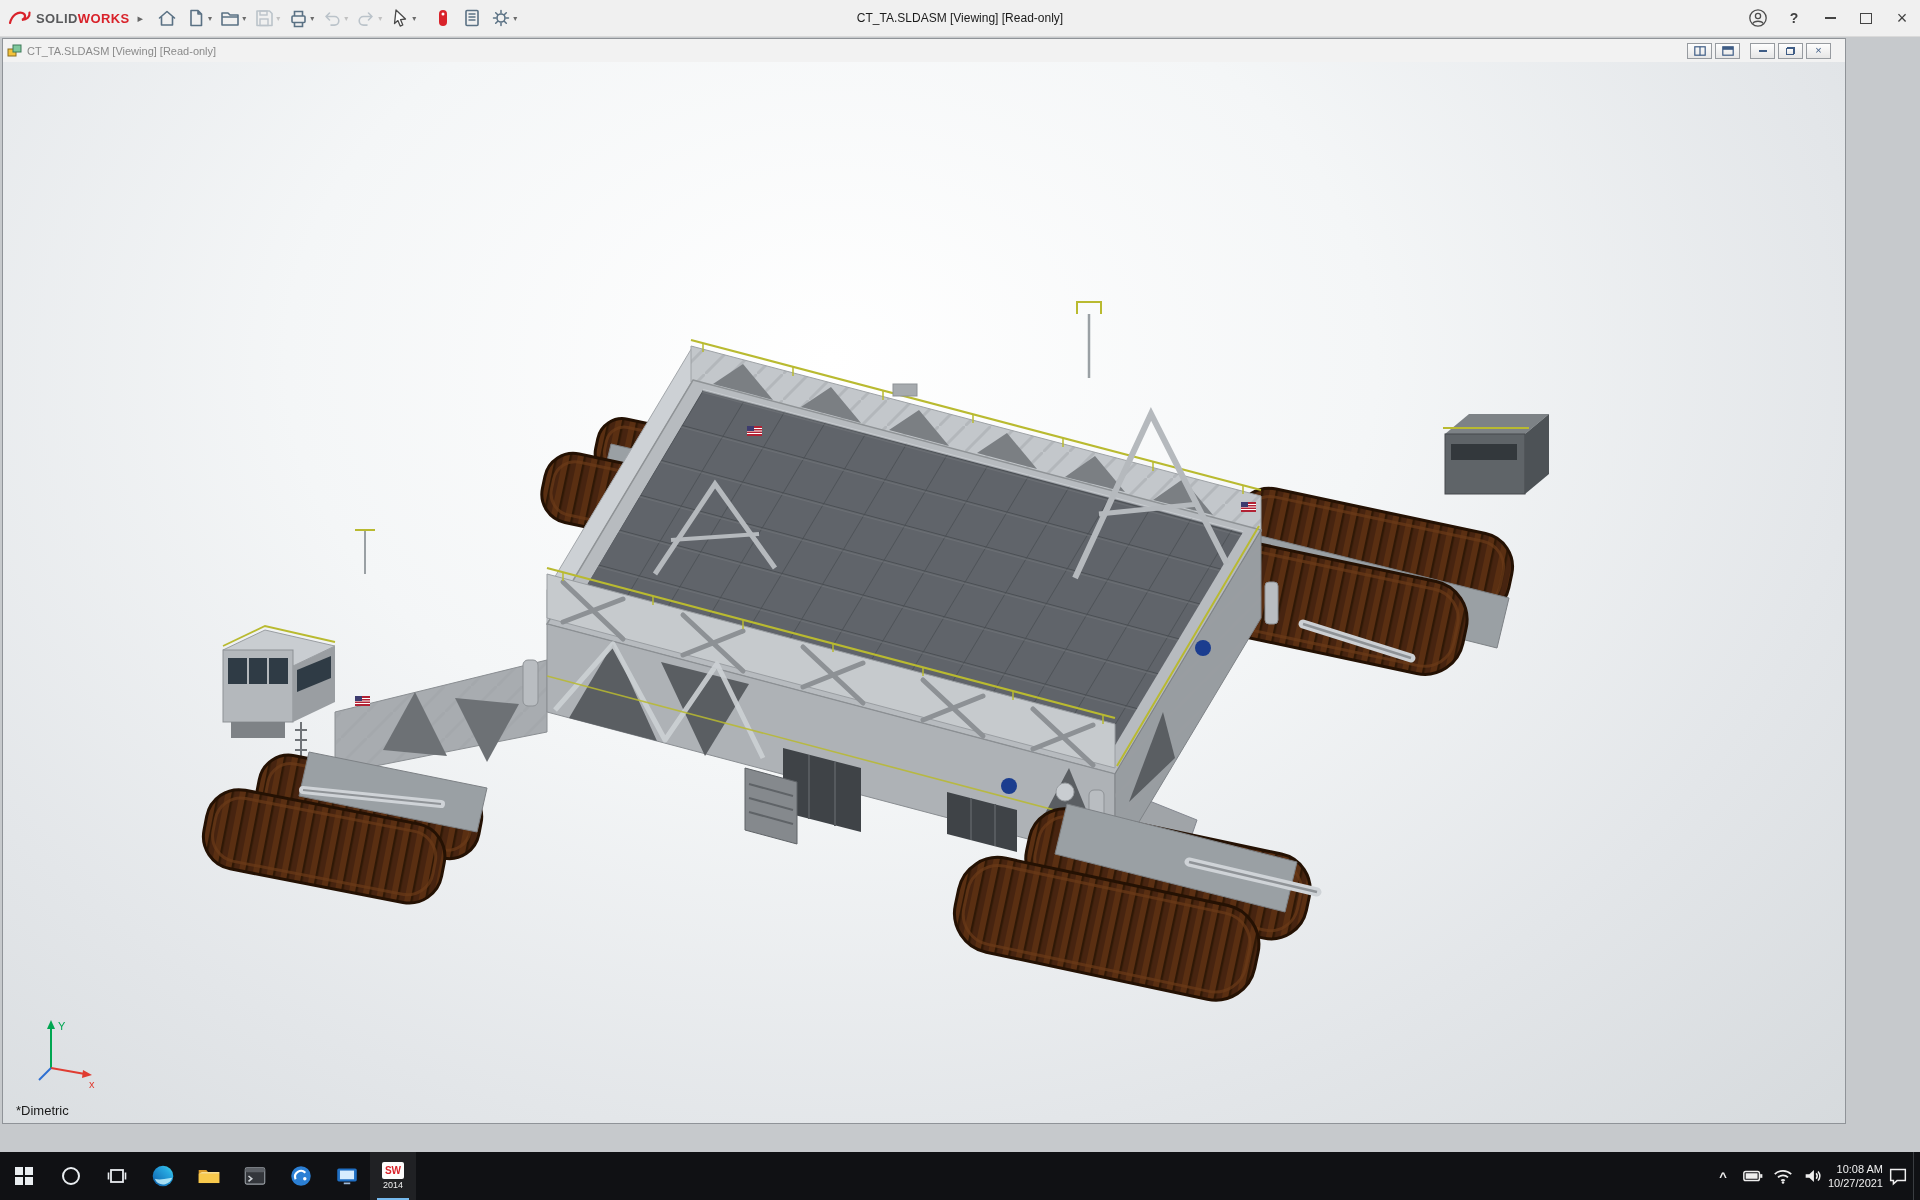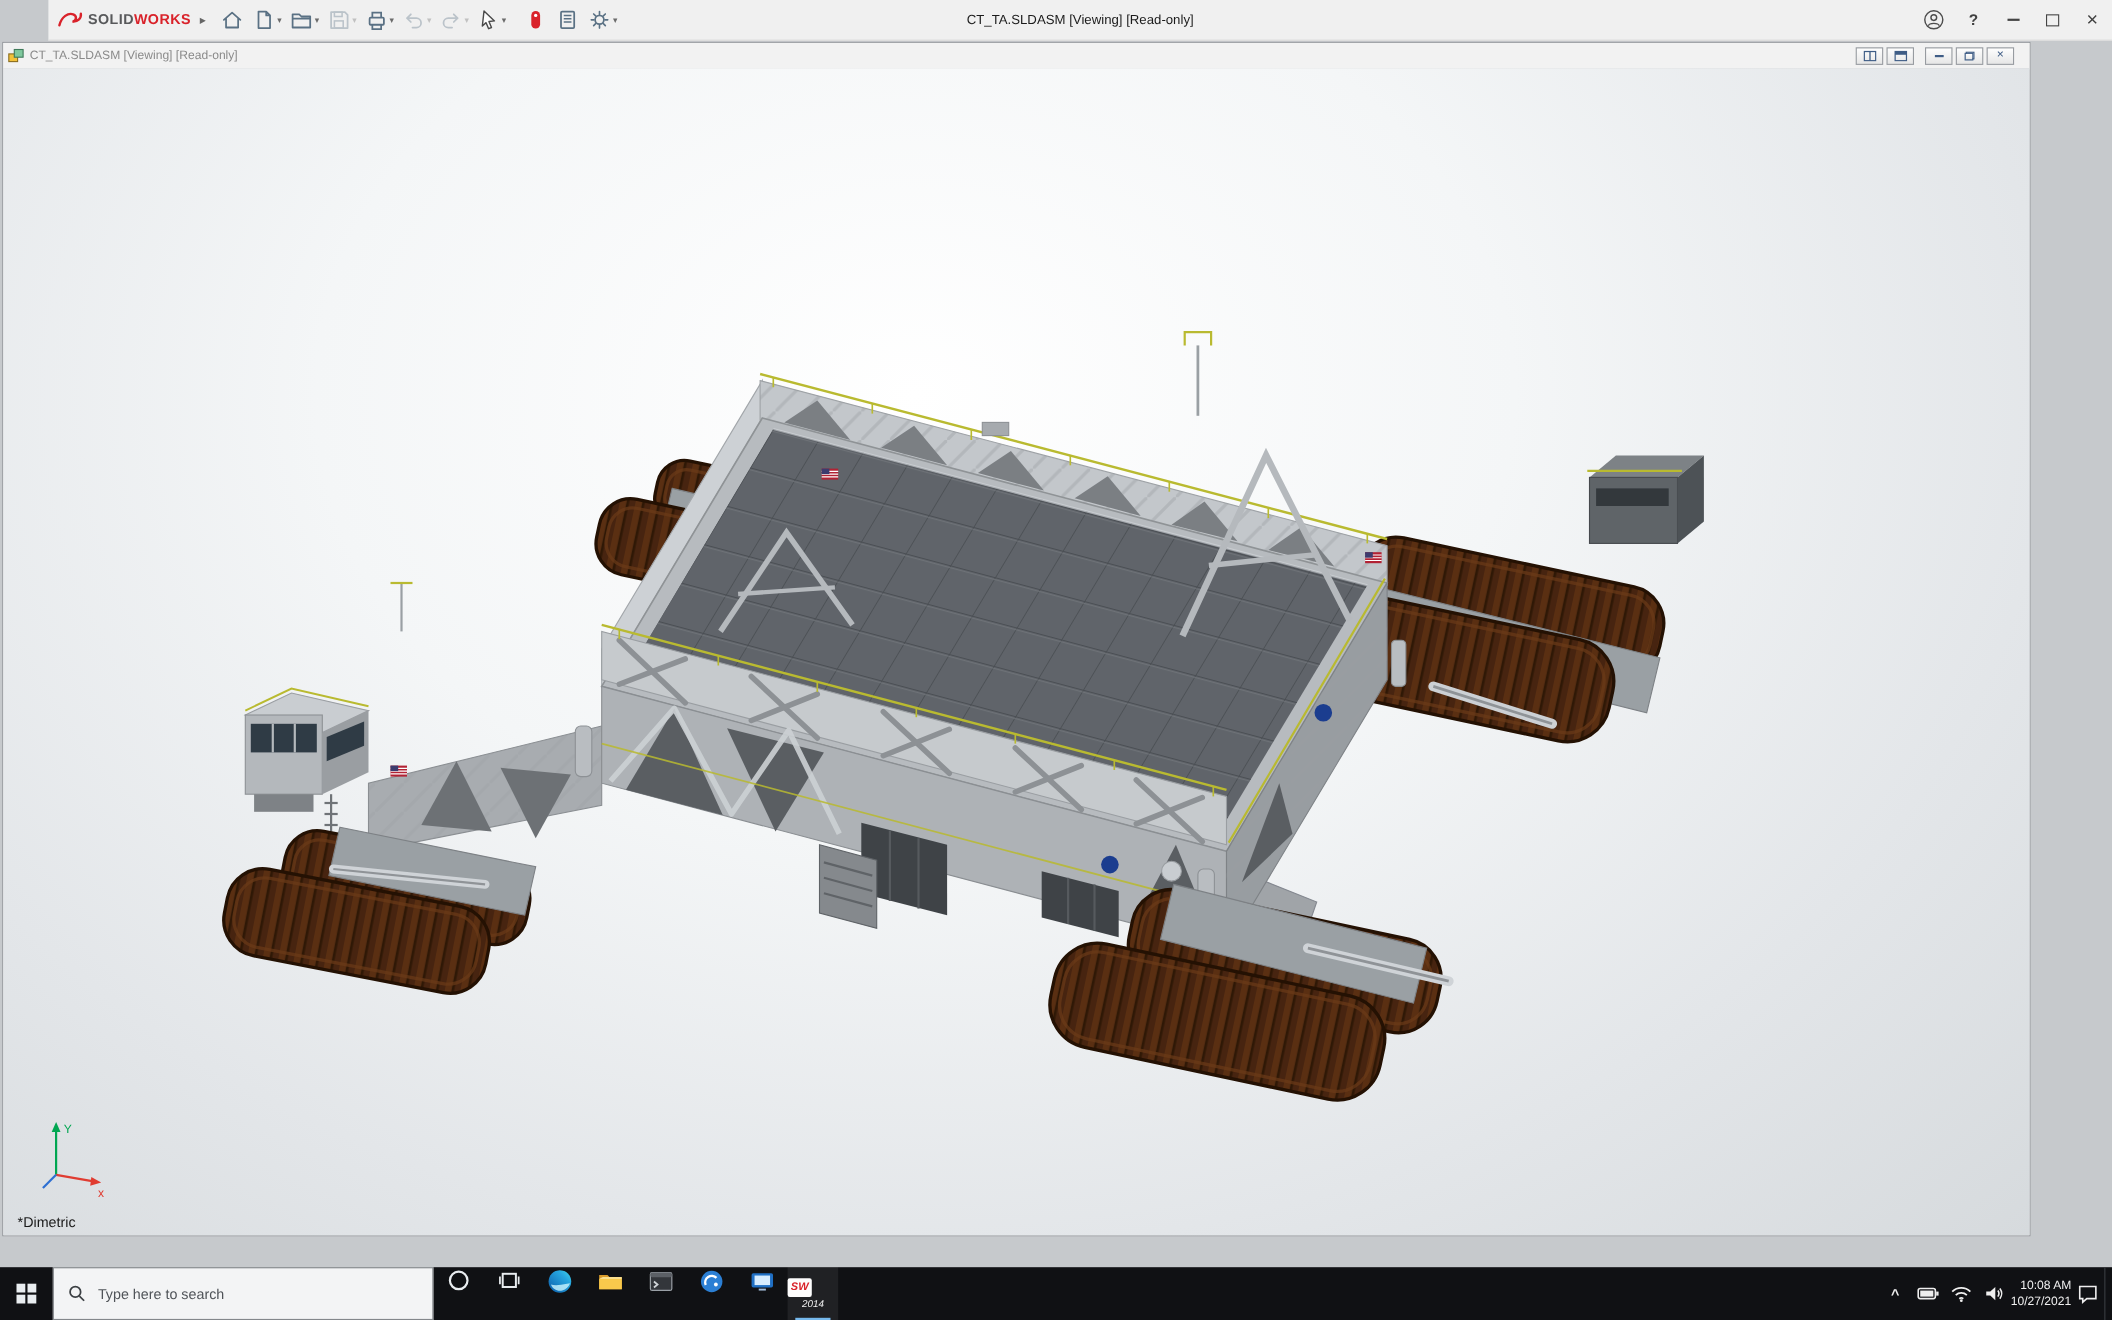--- a/index.html
+++ b/index.html
@@ -1,21 +1,21 @@
 <!DOCTYPE html>
 <html><head>
 <meta charset="utf-8">
 <style>
   html,body{margin:0;padding:0;width:1920px;height:1200px;overflow:hidden;
     font-family:"Liberation Sans",sans-serif;background:#c6c9cc;}
   #screen{position:relative;width:1920px;height:1200px;}
 
   
   .titlebar{position:absolute;top:0;left:0;right:0;height:36px;background:#f0f0f0;
-    border-bottom:1px solid #dadada;display:flex;align-items:center;z-index:10;margin-left:44px;}
+    border-bottom:1px solid #dadada;display:flex;align-items:center;z-index:10;}
   .brand{display:flex;align-items:center;gap:4px;padding-left:8px;}
   .brand .b1{font-weight:bold;font-size:13px;color:#58595b;letter-spacing:.4px;}
   .brand .b2{font-weight:bold;font-size:13px;color:#d9222a;letter-spacing:.4px;}
   .expand{font-size:11px;color:#666;margin:0 10px 0 8px;cursor:default;}
   .qtb{display:flex;align-items:center;gap:1px;}
   .tbtn{display:flex;align-items:center;height:30px;padding:0 3px;border-radius:2px;}
   .tbtn svg{display:block;}
   .tbtn .caret{font-size:8px;color:#6b6b6b;margin-left:1px;}
   .tbtn.disabled{opacity:.35;}
   .center-title{position:absolute;left:50%;transform:translateX(-50%);font-size:12px;color:#1b1b1b;white-space:nowrap;}
@@ -55,21 +55,21 @@
     display:flex;align-items:stretch;z-index:20;}
   .taskbar button{background:none;border:none;padding:0;margin:0;color:#f0f0f0;}
   .tb-start{width:48px;display:flex;align-items:center;justify-content:center;}
   .winlogo{display:grid;grid-template-columns:8px 8px;grid-template-rows:8px 8px;gap:2px;}
   .winlogo i{background:#e9edf0;display:block;}
   .tb-search{width:346px;background:#f3f4f5;display:flex;align-items:center;border:1px solid #83878b;box-sizing:border-box;}
   .tb-search svg{margin:0 9px 0 13px;flex:none;}
   .tb-search input{border:none;background:transparent;outline:none;font-size:13px;color:#222;
     font-family:"Liberation Sans",sans-serif;width:100%;}
   .tb-search input::placeholder{color:#4f5358;}
-  .tb-icon{width:46px;display:flex;justify-content:center;position:relative;font-style:italic;}
+  .tb-icon{width:46px;display:flex;align-items:center;justify-content:center;position:relative;}
   .tb-icon.sw{flex-direction:column;justify-content:center;gap:1px;background:rgba(255,255,255,.07);}
   .tb-icon.sw::after{content:"";position:absolute;left:7px;right:7px;bottom:0;height:2px;background:#76b9ed;}
   .swbox{width:22px;height:17px;background:#fdfdfd;border-radius:2px;display:flex;align-items:center;justify-content:center;
     font-size:10px;font-weight:bold;color:#d9222a;}
   .swyear{font-size:9px;color:#f0f0f0;}
   .tray{margin-left:auto;display:flex;align-items:stretch;}
   .tray-btn{width:30px;display:flex;align-items:center;justify-content:center;}
   .tray-chevron{font-size:13px;font-weight:bold;color:#eee;}
   .clock{display:flex;flex-direction:column;align-items:flex-end;justify-content:center;
     font-size:11px;line-height:1.3;color:#fff;padding:0 10px;}
@@ -455,27 +455,20 @@
   <div class="taskbar">
     <button class="tb-start">
       <span class="winlogo">
           <i></i>
           <i></i>
           <i></i>
           <i></i>
         </span>
     </button>
 
-    <div class="tb-search">
-      <svg width="16" height="16" viewBox="0 0 16 16">
-        <circle cx="6.5" cy="6.5" r="4.8" fill="none" stroke="#3c4044" stroke-width="1.6"></circle>
-        <line x1="10.2" y1="10.2" x2="14.5" y2="14.5" stroke="#3c4044" stroke-width="1.6"></line>
-      </svg>
-      <input placeholder="Type here to search" style="">
-    </div>
 
     <button class="tb-icon">
       <svg width="24" height="24" viewBox="0 0 24 24">
         <circle cx="12" cy="12" r="8" fill="none" stroke="#e9edf0" stroke-width="2"></circle>
       </svg>
     </button>
 
     <button class="tb-icon">
       <svg width="24" height="24" viewBox="0 0 24 24">
         <rect x="6" y="6" width="12" height="12" fill="none" stroke="#e9edf0" stroke-width="1.8"></rect>

